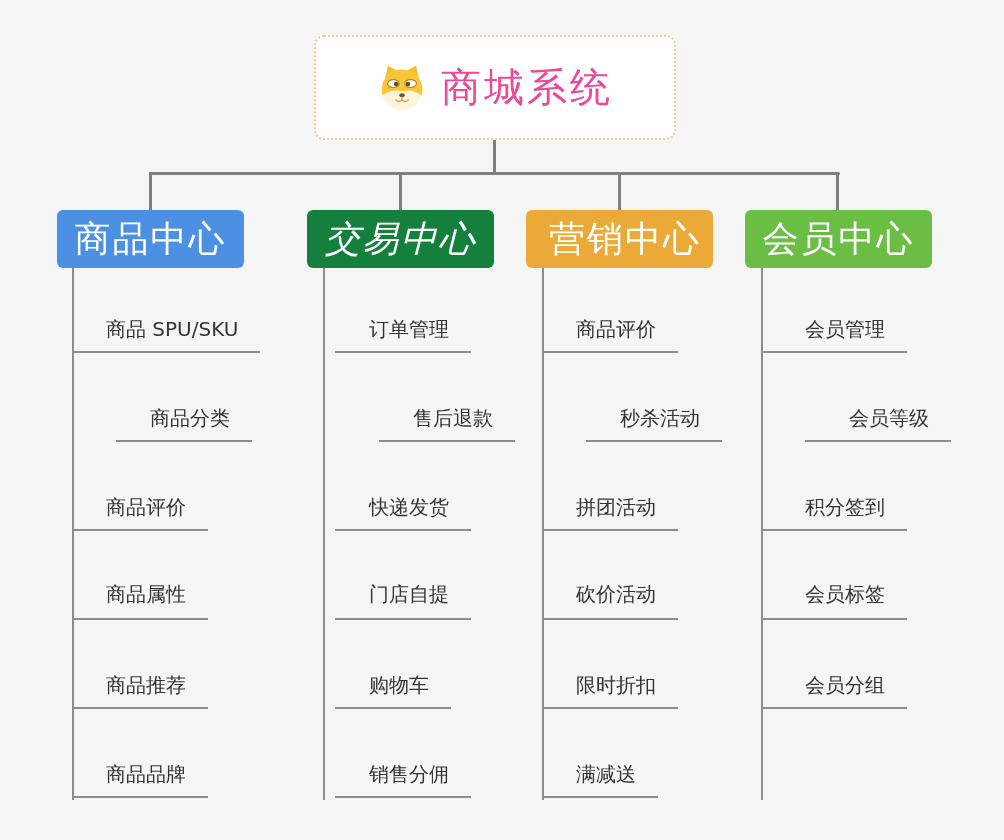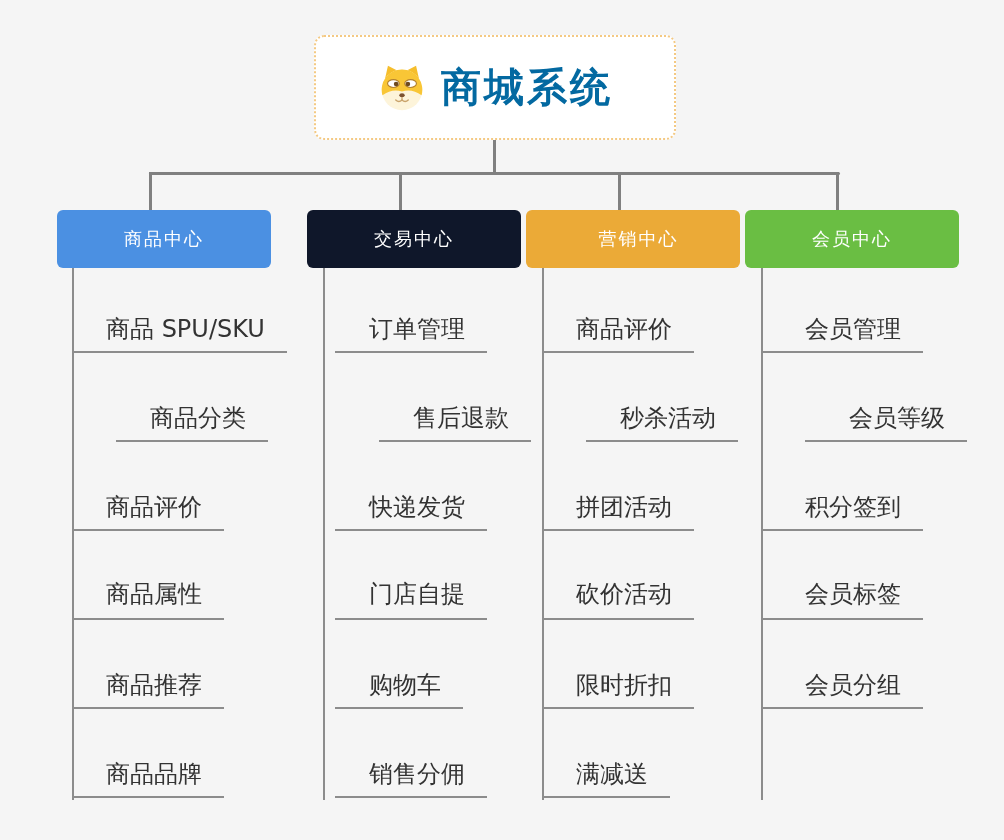--- a/index.html
+++ b/index.html
@@ -25,42 +25,42 @@
   .root-node {
     position: absolute; left: 314px; top: 35px; width: 362px; height: 105px;
     background: #ffffff; border: 2px dotted #f4c983; border-radius: 10px;
     display: flex; align-items: center; justify-content: center; gap: 14px;
     cursor: pointer;
   }
   .root-label { font-size: 40px; letter-spacing: 3px; font-weight: 500; }
 
   
   .branch {
-    position: absolute; top: 210px; width: 214px; height: 58px;
+    position: absolute; top: 210px; width: 187px; height: 58px;
     border-radius: 6px; display: flex; align-items: center; justify-content: center;
-    color: #ffffff; font-size: 18px; letter-spacing: 2px; cursor: pointer;
+    color: #ffffff; font-size: 36px; letter-spacing: 2px; cursor: pointer;
   }
   .branch-1 { left: 57px; }
   .branch-2 { left: 307px; }
   .branch-3 { left: 526px; padding-left: 11px; }
   .branch-4 { left: 745px; }
 
   
   .trunk { position: absolute; top: 268px; width: 2px; height: 532px; background: #8c8c8c; }
   .trunk-1 { left: 72px; }
   .trunk-2 { left: 323px; }
   .trunk-3 { left: 542px; }
   .trunk-4 { left: 761px; }
 
   
   .leaf {
     position: absolute;
     padding: 0 22px 7px 34px;
     border-bottom: 2px solid #8c8c8c;
-    font-size: 24px; line-height: 30px; color: #333333;
+    font-size: 20px; line-height: 30px; color: #333333;
     white-space: nowrap; cursor: pointer;
   }
   .col-1 { left: 72px; }
   .col-2 { left: 335px; }
   .col-3 { left: 542px; }
   .col-4 { left: 761px; padding-left: 44px; }
   .row-1 { top: 314px; }
   .row-2 { top: 403px; margin-left: 44px; }
   .row-3 { top: 492px; }
   .row-4 { top: 581px; font-family: Liberation Mono, monospace; }
@@ -86,27 +86,27 @@
       <circle cx="32" cy="33" r="26" fill="#fdf4da"></circle>
       <path d="M7 40 A26 26 0 1 1 57 40 Q 45 31 32 35 Q 19 31 7 40 Z" fill="#f9c636"></path>
       <ellipse cx="21" cy="25" rx="7.5" ry="5" fill="#ffffff" stroke="#b5832f" stroke-width="1.5"></ellipse>
       <ellipse cx="43" cy="25" rx="7.5" ry="5" fill="#ffffff" stroke="#b5832f" stroke-width="1.5"></ellipse>
       <circle cx="24.5" cy="25.5" r="3" fill="#6e4a1f"></circle>
       <circle cx="39.5" cy="25.5" r="3" fill="#6e4a1f"></circle>
       <ellipse cx="32" cy="40" rx="3.5" ry="2.5" fill="#7c5230"></ellipse>
       <line x1="32" y1="42" x2="32" y2="46" stroke="#c9a36b" stroke-width="1.6"></line>
       <path d="M24 46 Q28 50 32 46 Q36 50 40 46" stroke="#c9a36b" stroke-width="1.8" fill="none" stroke-linecap="round"></path>
     </svg>
-    <span class="root-label" style="color: #0369a1; font-weight: bold;">商城系统</span>
+    <span class="root-label" style="color: #ec4899;">商城系统</span>
   </div>
 
   <div class="branch branch-1" style="background: rgb(75, 144, 226);">
     <span>商品中心</span>
   </div>
-  <div class="branch branch-2" style="background: #0f172a;">
+  <div class="branch branch-2" style="background: #15803d; font-style: italic;">
     <span>交易中心</span>
   </div>
   <div class="branch branch-3" style="background: rgb(235, 170, 55);">
     <span>营销中心</span>
   </div>
   <div class="branch branch-4" style="background: rgb(106, 190, 67);">
     <span>会员中心</span>
   </div>
 
   <div class="trunk trunk-1"></div>

